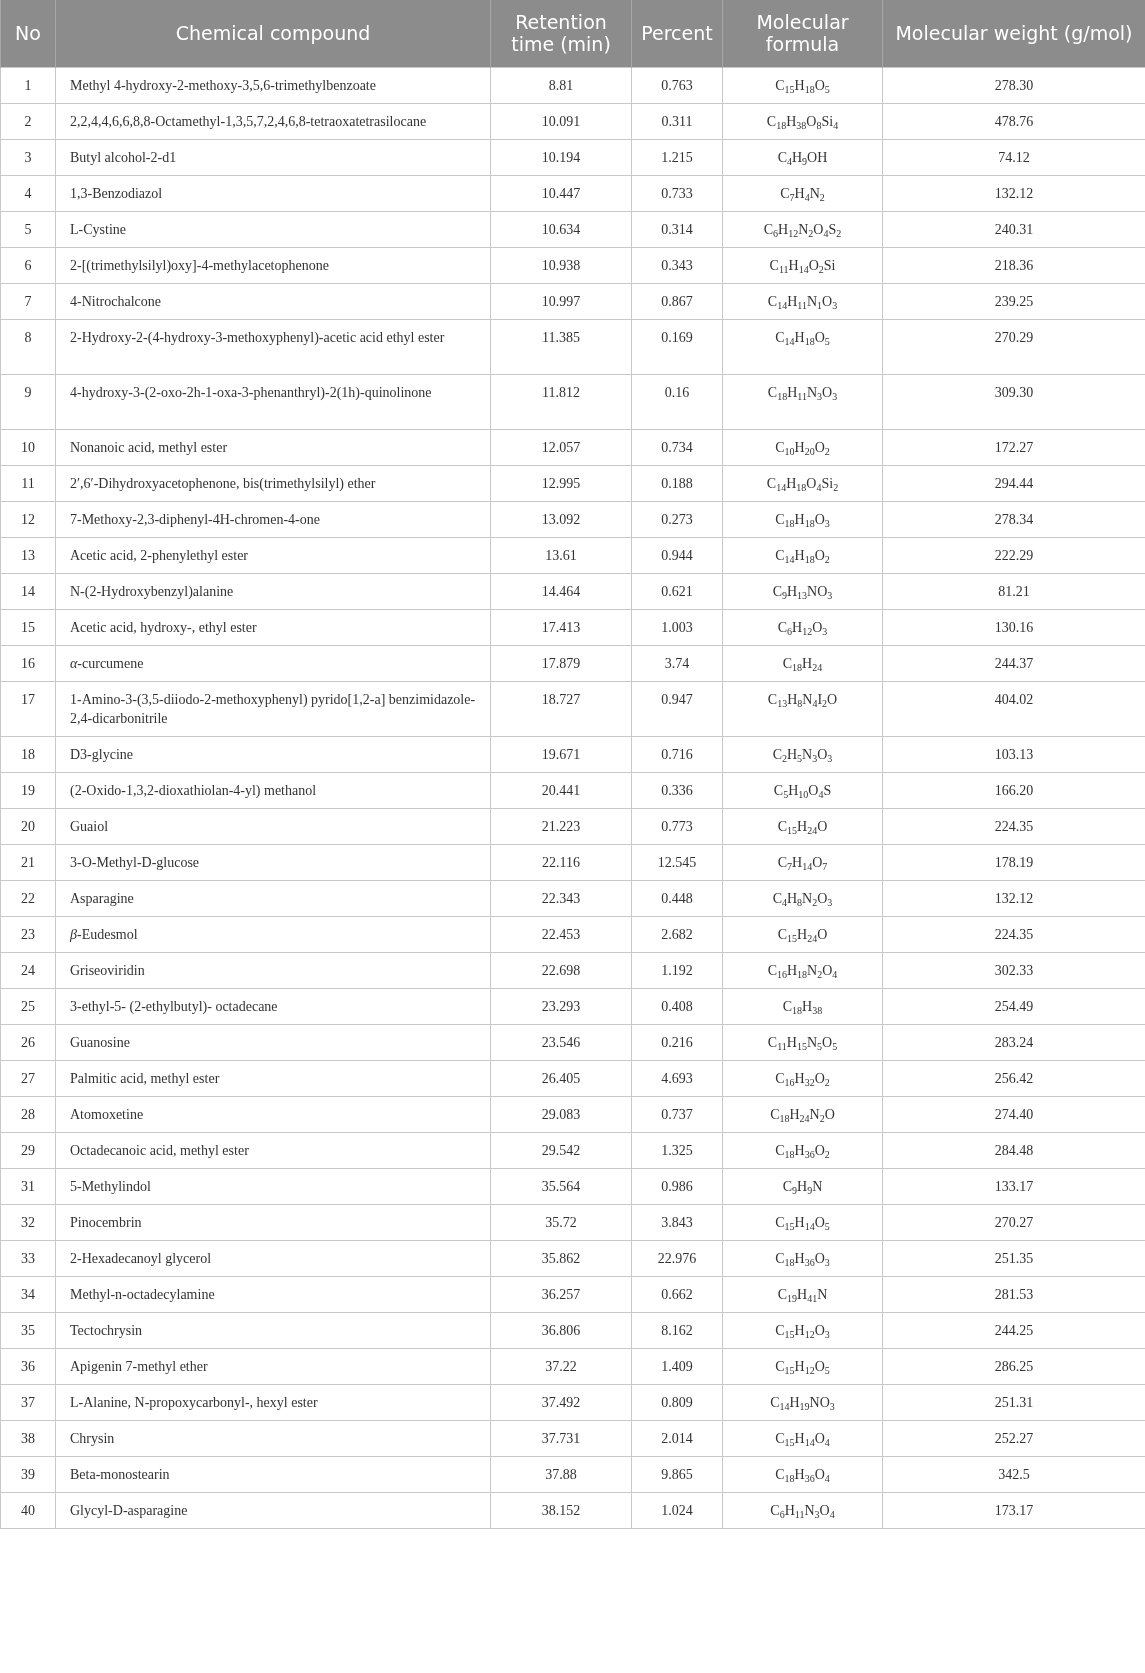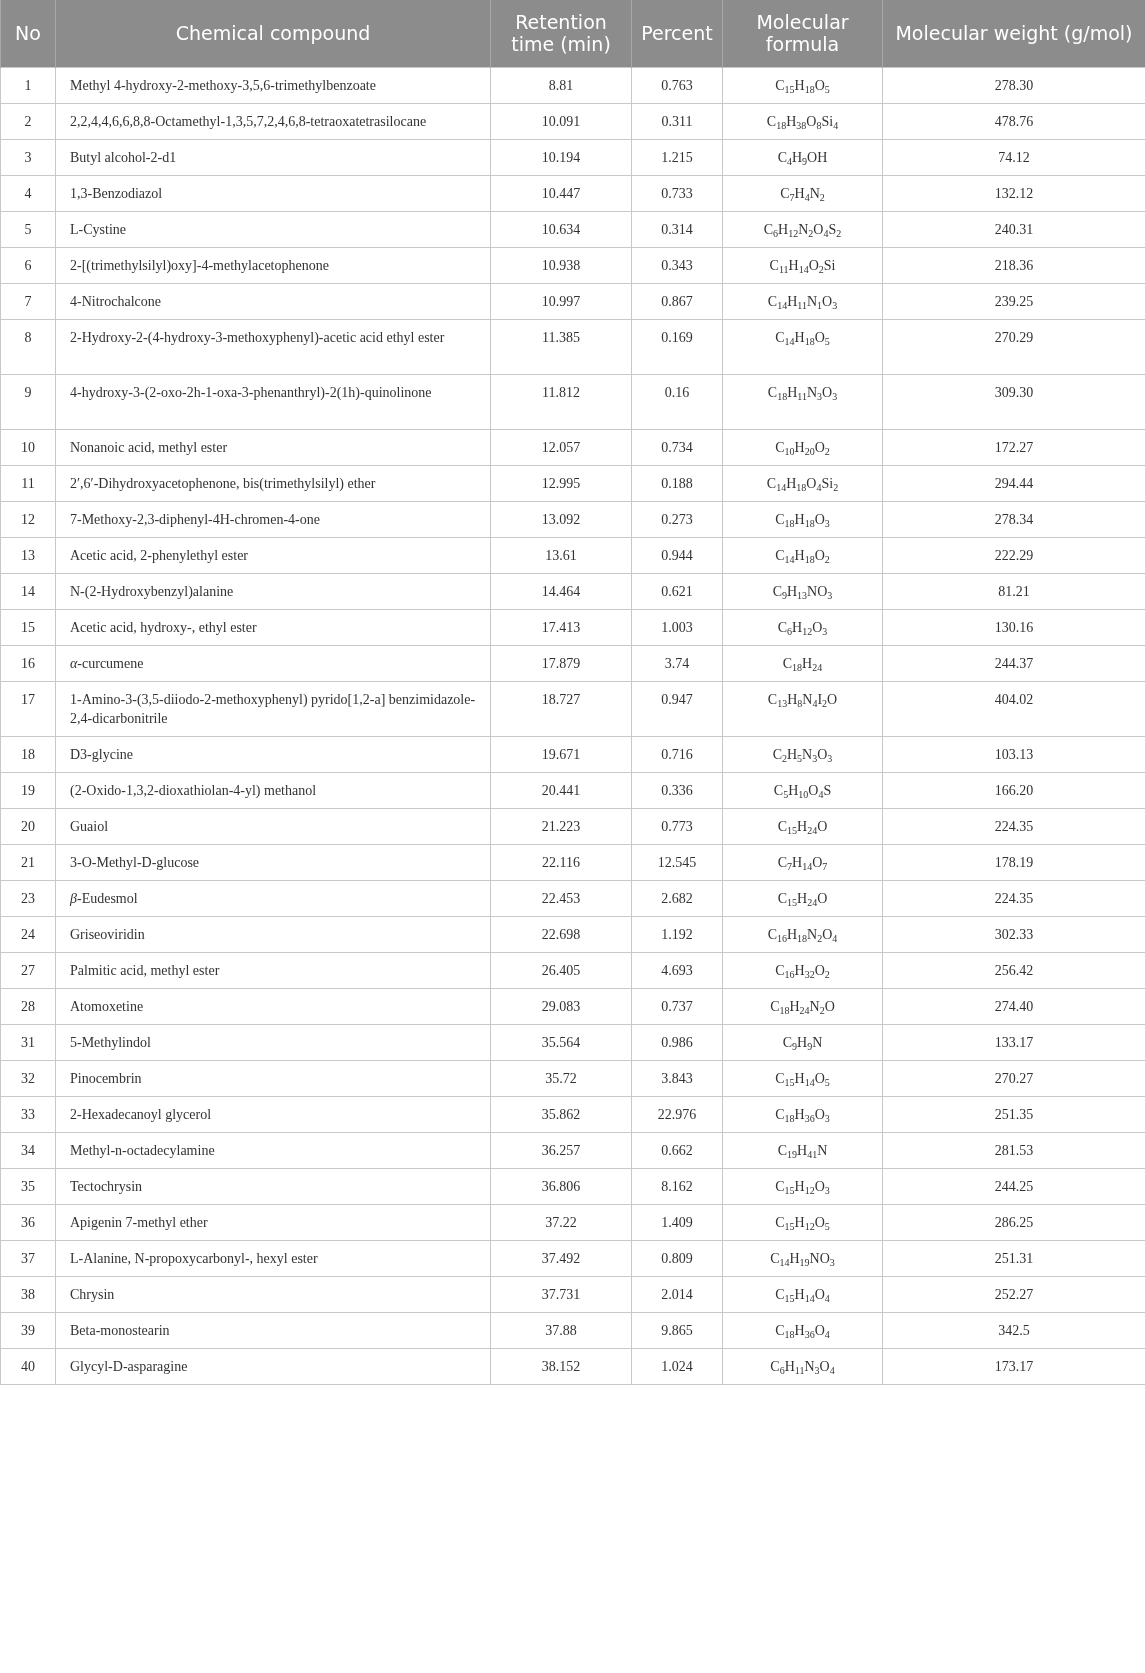--- a/index.html
+++ b/index.html
@@ -214,52 +214,84 @@
       </tr>
       <tr>
         <td>21</td>
         <td class="name">3-O-Methyl-D-glucose</td>
         <td>22.116</td>
         <td>12.545</td>
         <td class="formula">C<sub>7</sub>H<sub>14</sub>O<sub>7</sub></td>
         <td>178.19</td>
       </tr>
       <tr>
+        <td>22</td>
+        <td class="name">Asparagine</td>
+        <td>22.343</td>
+        <td>0.448</td>
+        <td class="formula">C<sub>4</sub>H<sub>8</sub>N<sub>2</sub>O<sub>3</sub></td>
+        <td>132.12</td>
+      </tr>
+      <tr>
         <td>23</td>
         <td class="name"><i class="greek">β</i>-Eudesmol</td>
         <td>22.453</td>
         <td>2.682</td>
         <td class="formula">C<sub>15</sub>H<sub>24</sub>O</td>
         <td>224.35</td>
       </tr>
       <tr>
         <td>24</td>
         <td class="name">Griseoviridin</td>
         <td>22.698</td>
         <td>1.192</td>
         <td class="formula">C<sub>16</sub>H<sub>18</sub>N<sub>2</sub>O<sub>4</sub></td>
         <td>302.33</td>
       </tr>
       <tr>
+        <td>25</td>
+        <td class="name">3-ethyl-5- (2-ethylbutyl)- octadecane</td>
+        <td>23.293</td>
+        <td>0.408</td>
+        <td class="formula">C<sub>18</sub>H<sub>38</sub></td>
+        <td>254.49</td>
+      </tr>
+      <tr>
+        <td>26</td>
+        <td class="name">Guanosine</td>
+        <td>23.546</td>
+        <td>0.216</td>
+        <td class="formula">C<sub>11</sub>H<sub>15</sub>N<sub>5</sub>O<sub>5</sub></td>
+        <td>283.24</td>
+      </tr>
+      <tr>
         <td>27</td>
         <td class="name">Palmitic acid, methyl ester</td>
         <td>26.405</td>
         <td>4.693</td>
         <td class="formula">C<sub>16</sub>H<sub>32</sub>O<sub>2</sub></td>
         <td>256.42</td>
       </tr>
       <tr>
         <td>28</td>
         <td class="name">Atomoxetine</td>
         <td>29.083</td>
         <td>0.737</td>
         <td class="formula">C<sub>18</sub>H<sub>24</sub>N<sub>2</sub>O</td>
         <td>274.40</td>
       </tr>
       <tr>
+        <td>29</td>
+        <td class="name">Octadecanoic acid, methyl ester</td>
+        <td>29.542</td>
+        <td>1.325</td>
+        <td class="formula">C<sub>18</sub>H<sub>36</sub>O<sub>2</sub></td>
+        <td>284.48</td>
+      </tr>
+      <tr>
         <td>31</td>
         <td class="name">5-Methylindol</td>
         <td>35.564</td>
         <td>0.986</td>
         <td class="formula">C<sub>9</sub>H<sub>9</sub>N</td>
         <td>133.17</td>
       </tr>
       <tr>
         <td>32</td>
         <td class="name">Pinocembrin</td>

